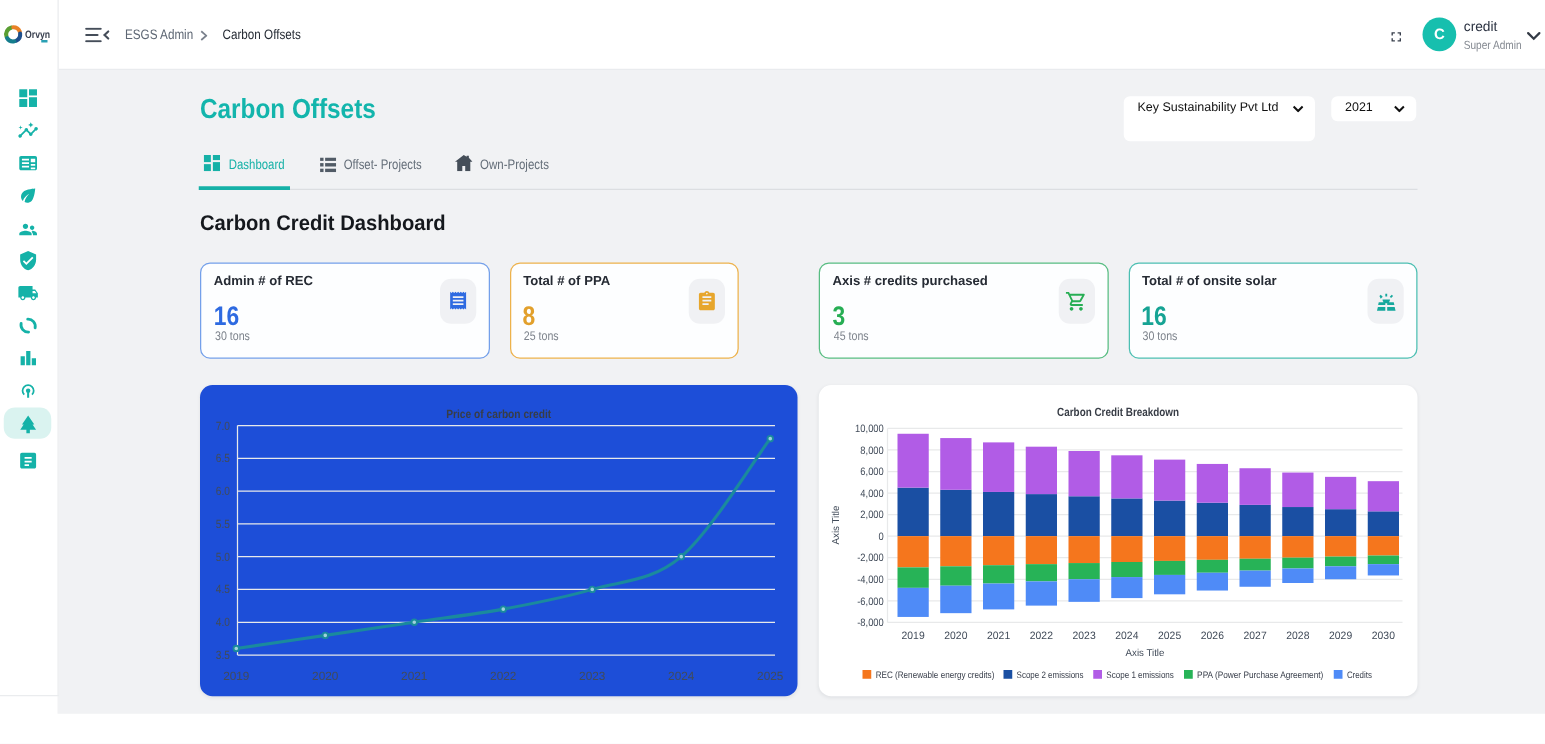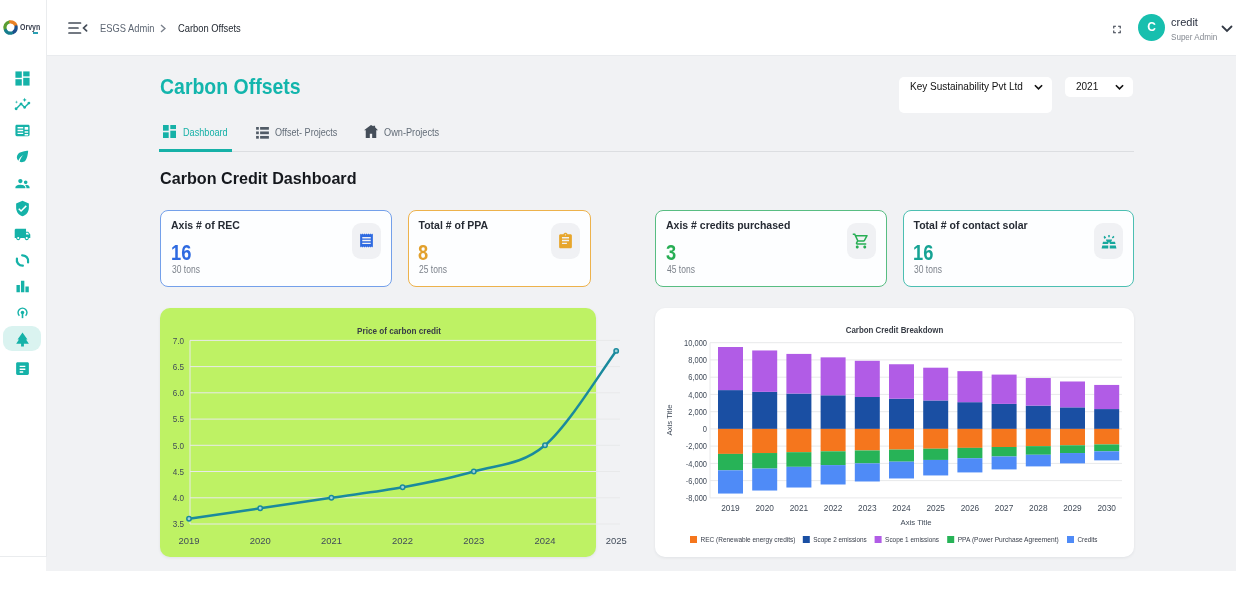--- a/index.html
+++ b/index.html
@@ -125,21 +125,21 @@
 <div class="abs" style="left:364px;top:124.3px"><svg width="14" height="13" viewBox="0 0 24 22">
       <path fill="#454e59" d="M12 0 0 9h3v13h7v-7h4v7h7V9h3L19 3.5V1h-3v1.2z"></path>
     </svg></div>
 <div class="abs" style="left:383.7px;top:126px;font-size:11px;color:#636d78;transform:scaleX(.836);transform-origin:0 0;white-space:nowrap">Own-Projects</div>
 <div class="abs" style="left:160px;top:151px;width:974px;height:1px;background:#dcdee1"></div>
 <div class="abs" style="left:158.5px;top:149px;width:73px;height:2.8px;background:#16b1a7"></div>
 
 <div class="abs" style="left:159.7px;top:168.5px;font-size:17px;font-weight:bold;color:#15181d;transform:scaleX(.95);transform-origin:0 50%;white-space:nowrap">Carbon Credit Dashboard</div>
 
 <div class="abs" style="left:160.0px;top:210px;width:231.5px;height:77px;background:#fdfeff;border:1px solid #74a0ea;border-radius:8px">
-<div class="abs" style="left:10px;top:8.4px;font-size:10.5px;font-weight:bold;color:#262b34">Axis # of REC</div>
+<div class="abs" style="left:10px;top:8.4px;font-size:10.5px;font-weight:bold;color:#262b34">Admin # of REC</div>
 <div class="abs sq" style="left:9.8px;top:30.3px;font-size:21.5px;font-weight:bold;color:#2e6ae1">16</div>
 <div class="abs sq" style="left:10.5px;top:53.3px;font-size:10px;color:#7c828b">30 tons</div>
 <div class="abs" style="right:10px;top:11.5px;width:29px;height:36px;background:#f0f1f4;border-radius:9px;display:flex;align-items:center;justify-content:center">
       <svg width="17" height="17" viewBox="0 0 24 24">
         <path fill="#2e6ae1" d="M19.5 3.5 18 2l-1.5 1.5L15 2l-1.5 1.5L12 2l-1.5 1.5L9 2 7.5 3.5 6 2 4.5 3.5 3 2v20l1.5-1.5L6 22l1.5-1.5L9 22l1.5-1.5L12 22l1.5-1.5L15 22l1.5-1.5L18 22l1.5-1.5L21 22V2l-1.5 1.5zM18 9H6V7h12v2zm0 4H6v-2h12v2zm0 4H6v-2h12v2z"></path>
       </svg>
     </div>
 </div>
 <div class="abs" style="left:407.5px;top:210px;width:183px;height:77px;background:#fdfeff;border:1px solid #edb24c;border-radius:8px">
 <div class="abs" style="left:10px;top:8.4px;font-size:10.5px;font-weight:bold;color:#262b34">Total # of PPA</div>
@@ -155,31 +155,31 @@
 <div class="abs" style="left:10px;top:8.4px;font-size:10.5px;font-weight:bold;color:#262b34">Axis # credits purchased</div>
 <div class="abs sq" style="left:9.8px;top:30.3px;font-size:21.5px;font-weight:bold;color:#27ae54">3</div>
 <div class="abs sq" style="left:10.5px;top:53.3px;font-size:10px;color:#7c828b">45 tons</div>
 <div class="abs" style="right:10px;top:11.5px;width:29px;height:36px;background:#f0f1f4;border-radius:9px;display:flex;align-items:center;justify-content:center">
       <svg width="18" height="18" viewBox="0 0 24 24">
         <path fill="#27ae54" d="M15.55 13c.75 0 1.41-.41 1.75-1.03l3.58-6.49A1 1 0 0 0 20.01 4H5.21l-.94-2H1v2h2l3.6 7.59-1.35 2.44C4.52 15.37 5.48 17 7 17h12v-2H7l1.1-2h7.45zM6.16 6h12.15l-2.76 5H8.53L6.16 6zM7 18c-1.1 0-1.99.9-1.99 2S5.9 22 7 22s2-.9 2-2-.9-2-2-2zm10 0c-1.1 0-1.99.9-1.99 2s.89 2 1.99 2 2-.9 2-2-.9-2-2-2z"></path>
       </svg>
     </div>
 </div>
 <div class="abs" style="left:902.5px;top:210px;width:231.5px;height:77px;background:#fdfeff;border:1px solid #4cbfb2;border-radius:8px">
-<div class="abs" style="left:10px;top:8.4px;font-size:10.5px;font-weight:bold;color:#262b34">Total # of contact solar</div>
+<div class="abs" style="left:10px;top:8.4px;font-size:10.5px;font-weight:bold;color:#262b34">Total # of onsite solar</div>
 <div class="abs sq" style="left:9.8px;top:30.3px;font-size:21.5px;font-weight:bold;color:#16a394">16</div>
 <div class="abs sq" style="left:10.5px;top:53.3px;font-size:10px;color:#7c828b">30 tons</div>
 <div class="abs" style="right:10px;top:11.5px;width:29px;height:36px;background:#f0f1f4;border-radius:9px;display:flex;align-items:center;justify-content:center">
       <svg width="18" height="18" viewBox="0 0 24 24">
         <path fill="#16a89d" d="M3.33 16H11v-3H4zM13 16h7.67L20 13h-7zM21 18H13v4h8.92zM11 18H3.08L2.08 22H11zM11 4h2v3h-2zM15.76 7.21l2.12-2.12 1.41 1.41-2.12 2.12zM4.71 6.5l1.41-1.41 2.12 2.12-2.12 2.13zM8 10c0 2.21 1.79 4 4 4s4-1.79 4-4z"></path>
       </svg>
     </div>
 </div>
 
-<div class="abs" style="left:160px;top:308px;width:436px;height:249px;background:#bef264;border-radius:10px;box-shadow:0 1px 3px rgba(40,50,60,.08)"><svg width="478" height="249" viewBox="0 0 478 249" font-family="Liberation Sans, sans-serif">
+<div class="abs" style="left:160px;top:308px;width:478px;height:249px;background:#1d4ed8;border-radius:10px;box-shadow:0 1px 3px rgba(40,50,60,.08)"><svg width="478" height="249" viewBox="0 0 478 249" font-family="Liberation Sans, sans-serif">
 <text x="239" y="26" text-anchor="middle" font-size="9.5" font-weight="bold" fill="#383d46" textLength="84" lengthAdjust="spacingAndGlyphs">Price of carbon credit</text>
 <line x1="30" y1="216.0" x2="460" y2="216.0" stroke="#e8e9ea" stroke-width="1"></line>
       <line x1="30" y1="189.8" x2="460" y2="189.8" stroke="#e8e9ea" stroke-width="1"></line>
       <line x1="30" y1="163.5" x2="460" y2="163.5" stroke="#e8e9ea" stroke-width="1"></line>
       <line x1="30" y1="137.3" x2="460" y2="137.3" stroke="#e8e9ea" stroke-width="1"></line>
       <line x1="30" y1="111.1" x2="460" y2="111.1" stroke="#e8e9ea" stroke-width="1"></line>
       <line x1="30" y1="84.8" x2="460" y2="84.8" stroke="#e8e9ea" stroke-width="1"></line>
       <line x1="30" y1="58.6" x2="460" y2="58.6" stroke="#e8e9ea" stroke-width="1"></line>
       <line x1="30" y1="32.4" x2="460" y2="32.4" stroke="#e8e9ea" stroke-width="1"></line>
       <line x1="30" y1="32.4" x2="30" y2="216" stroke="#e8e9ea" stroke-width="1"></line>

